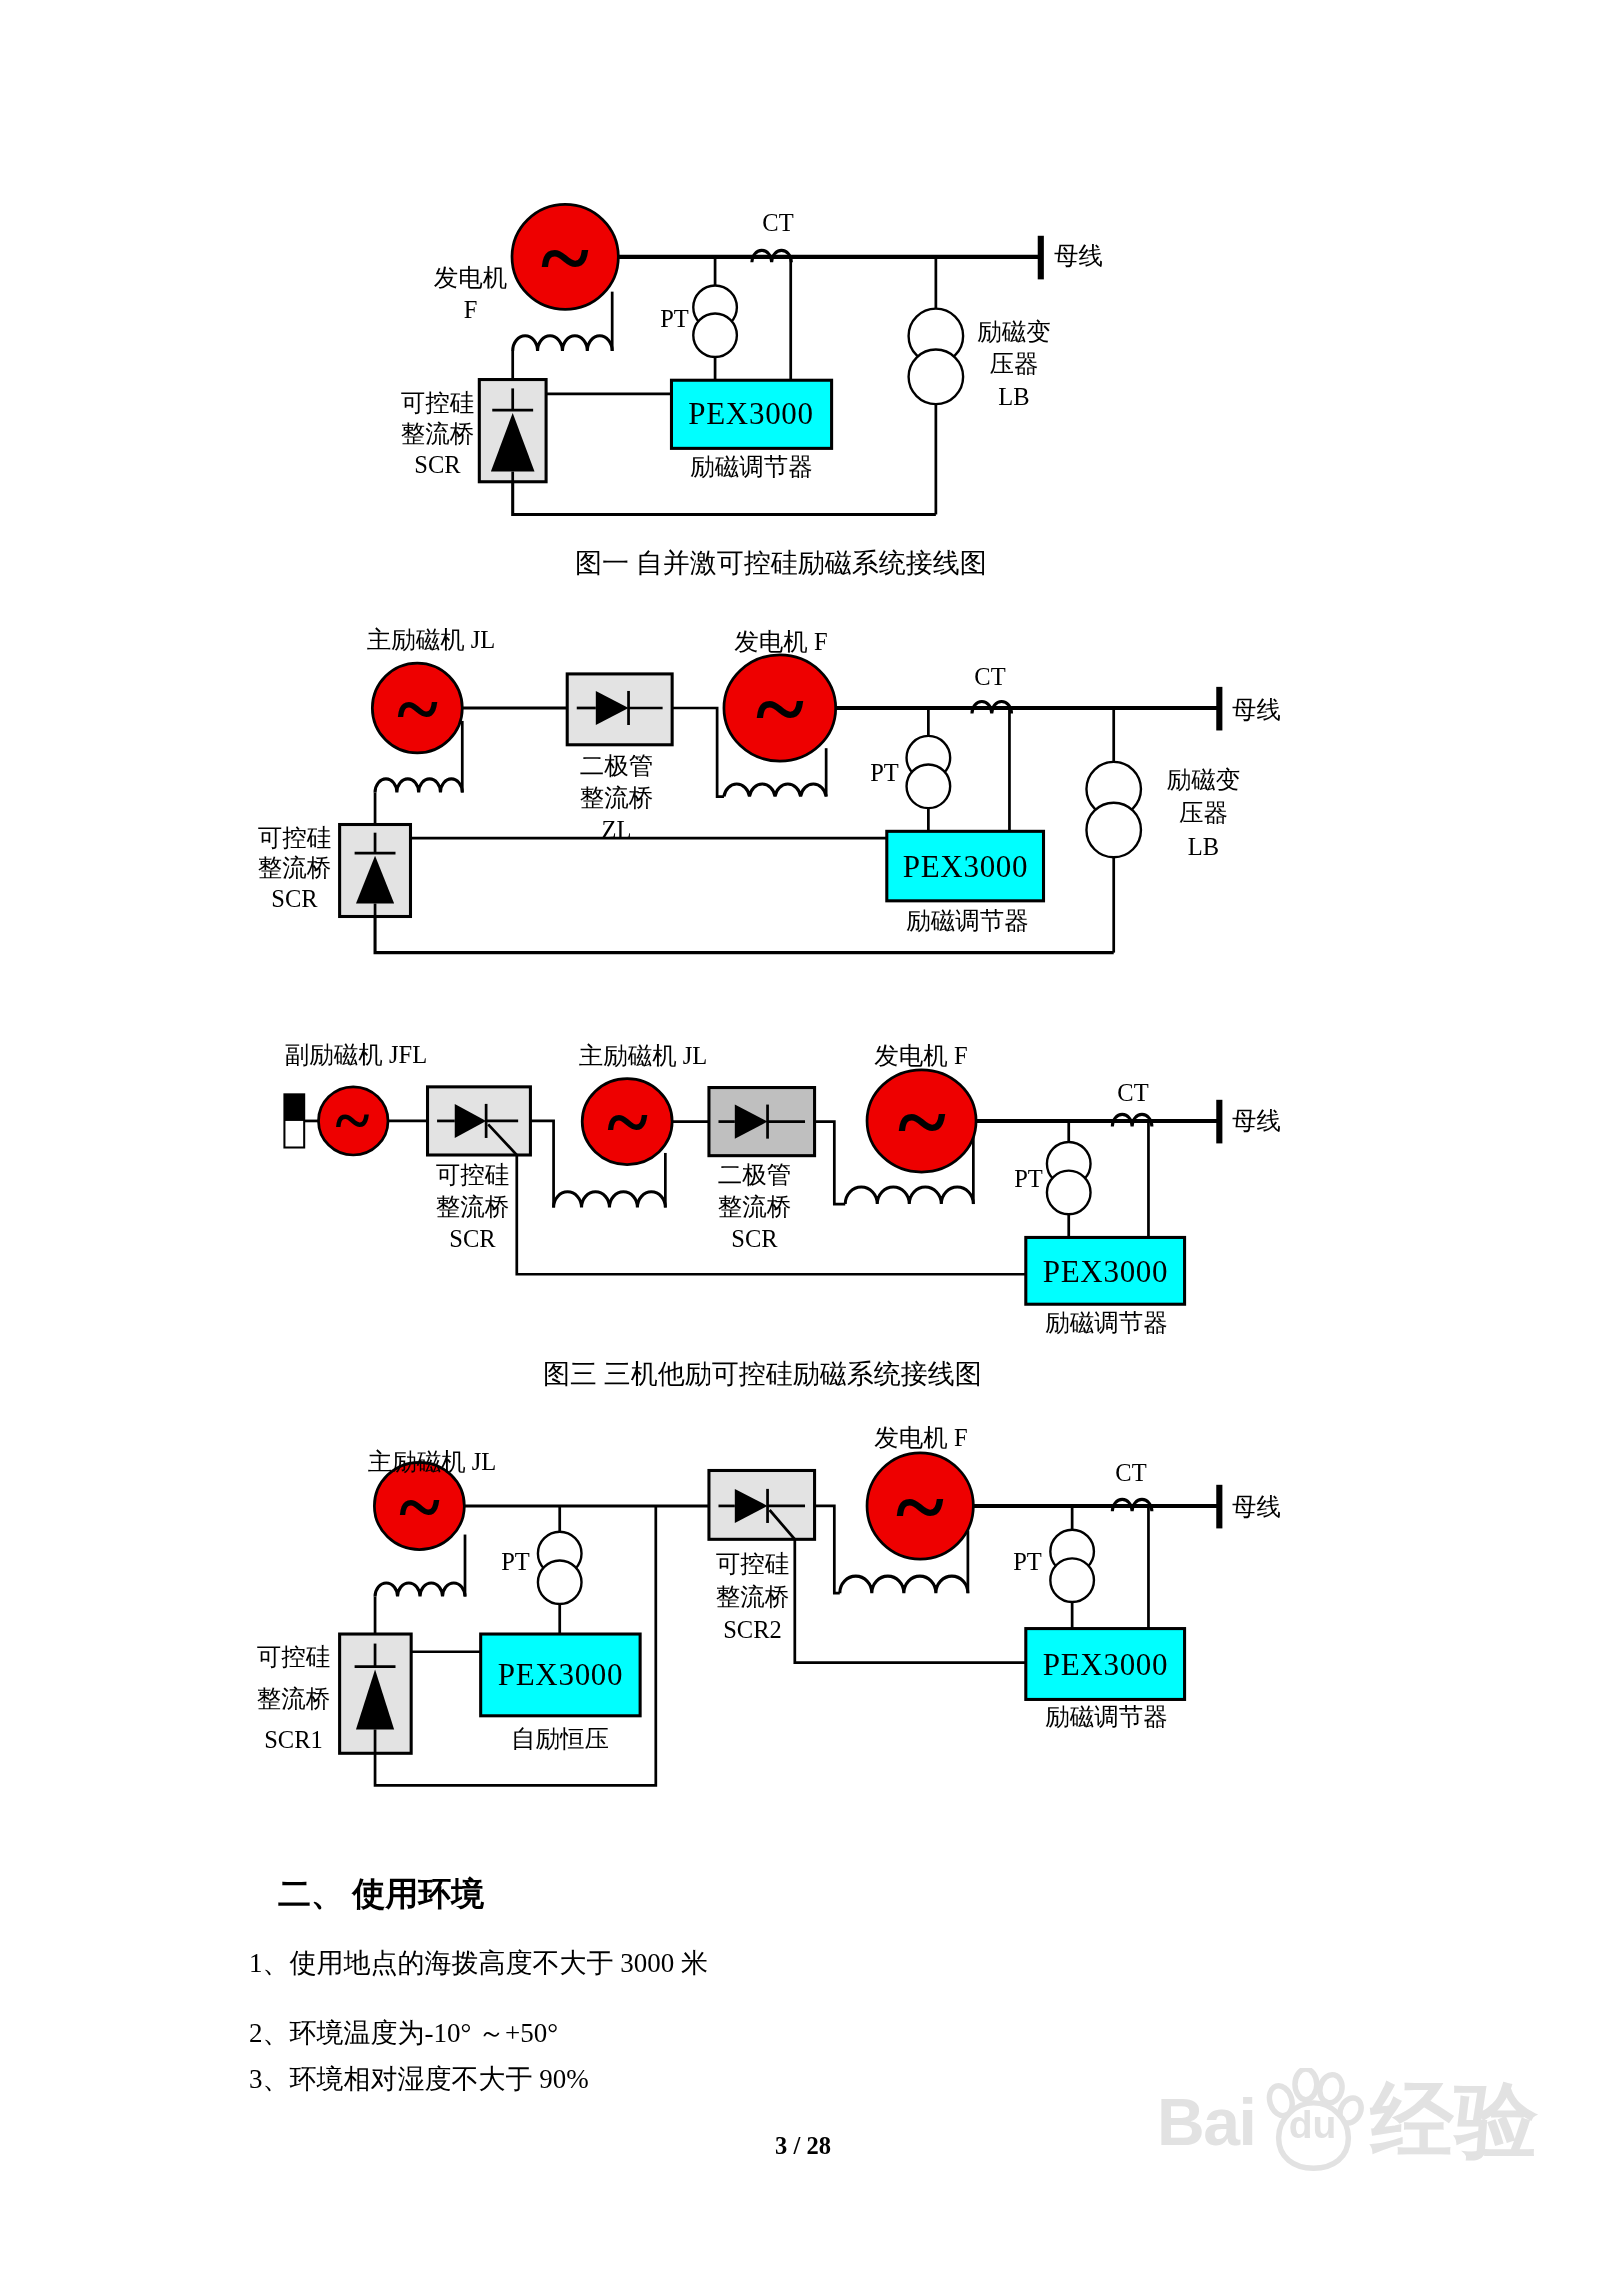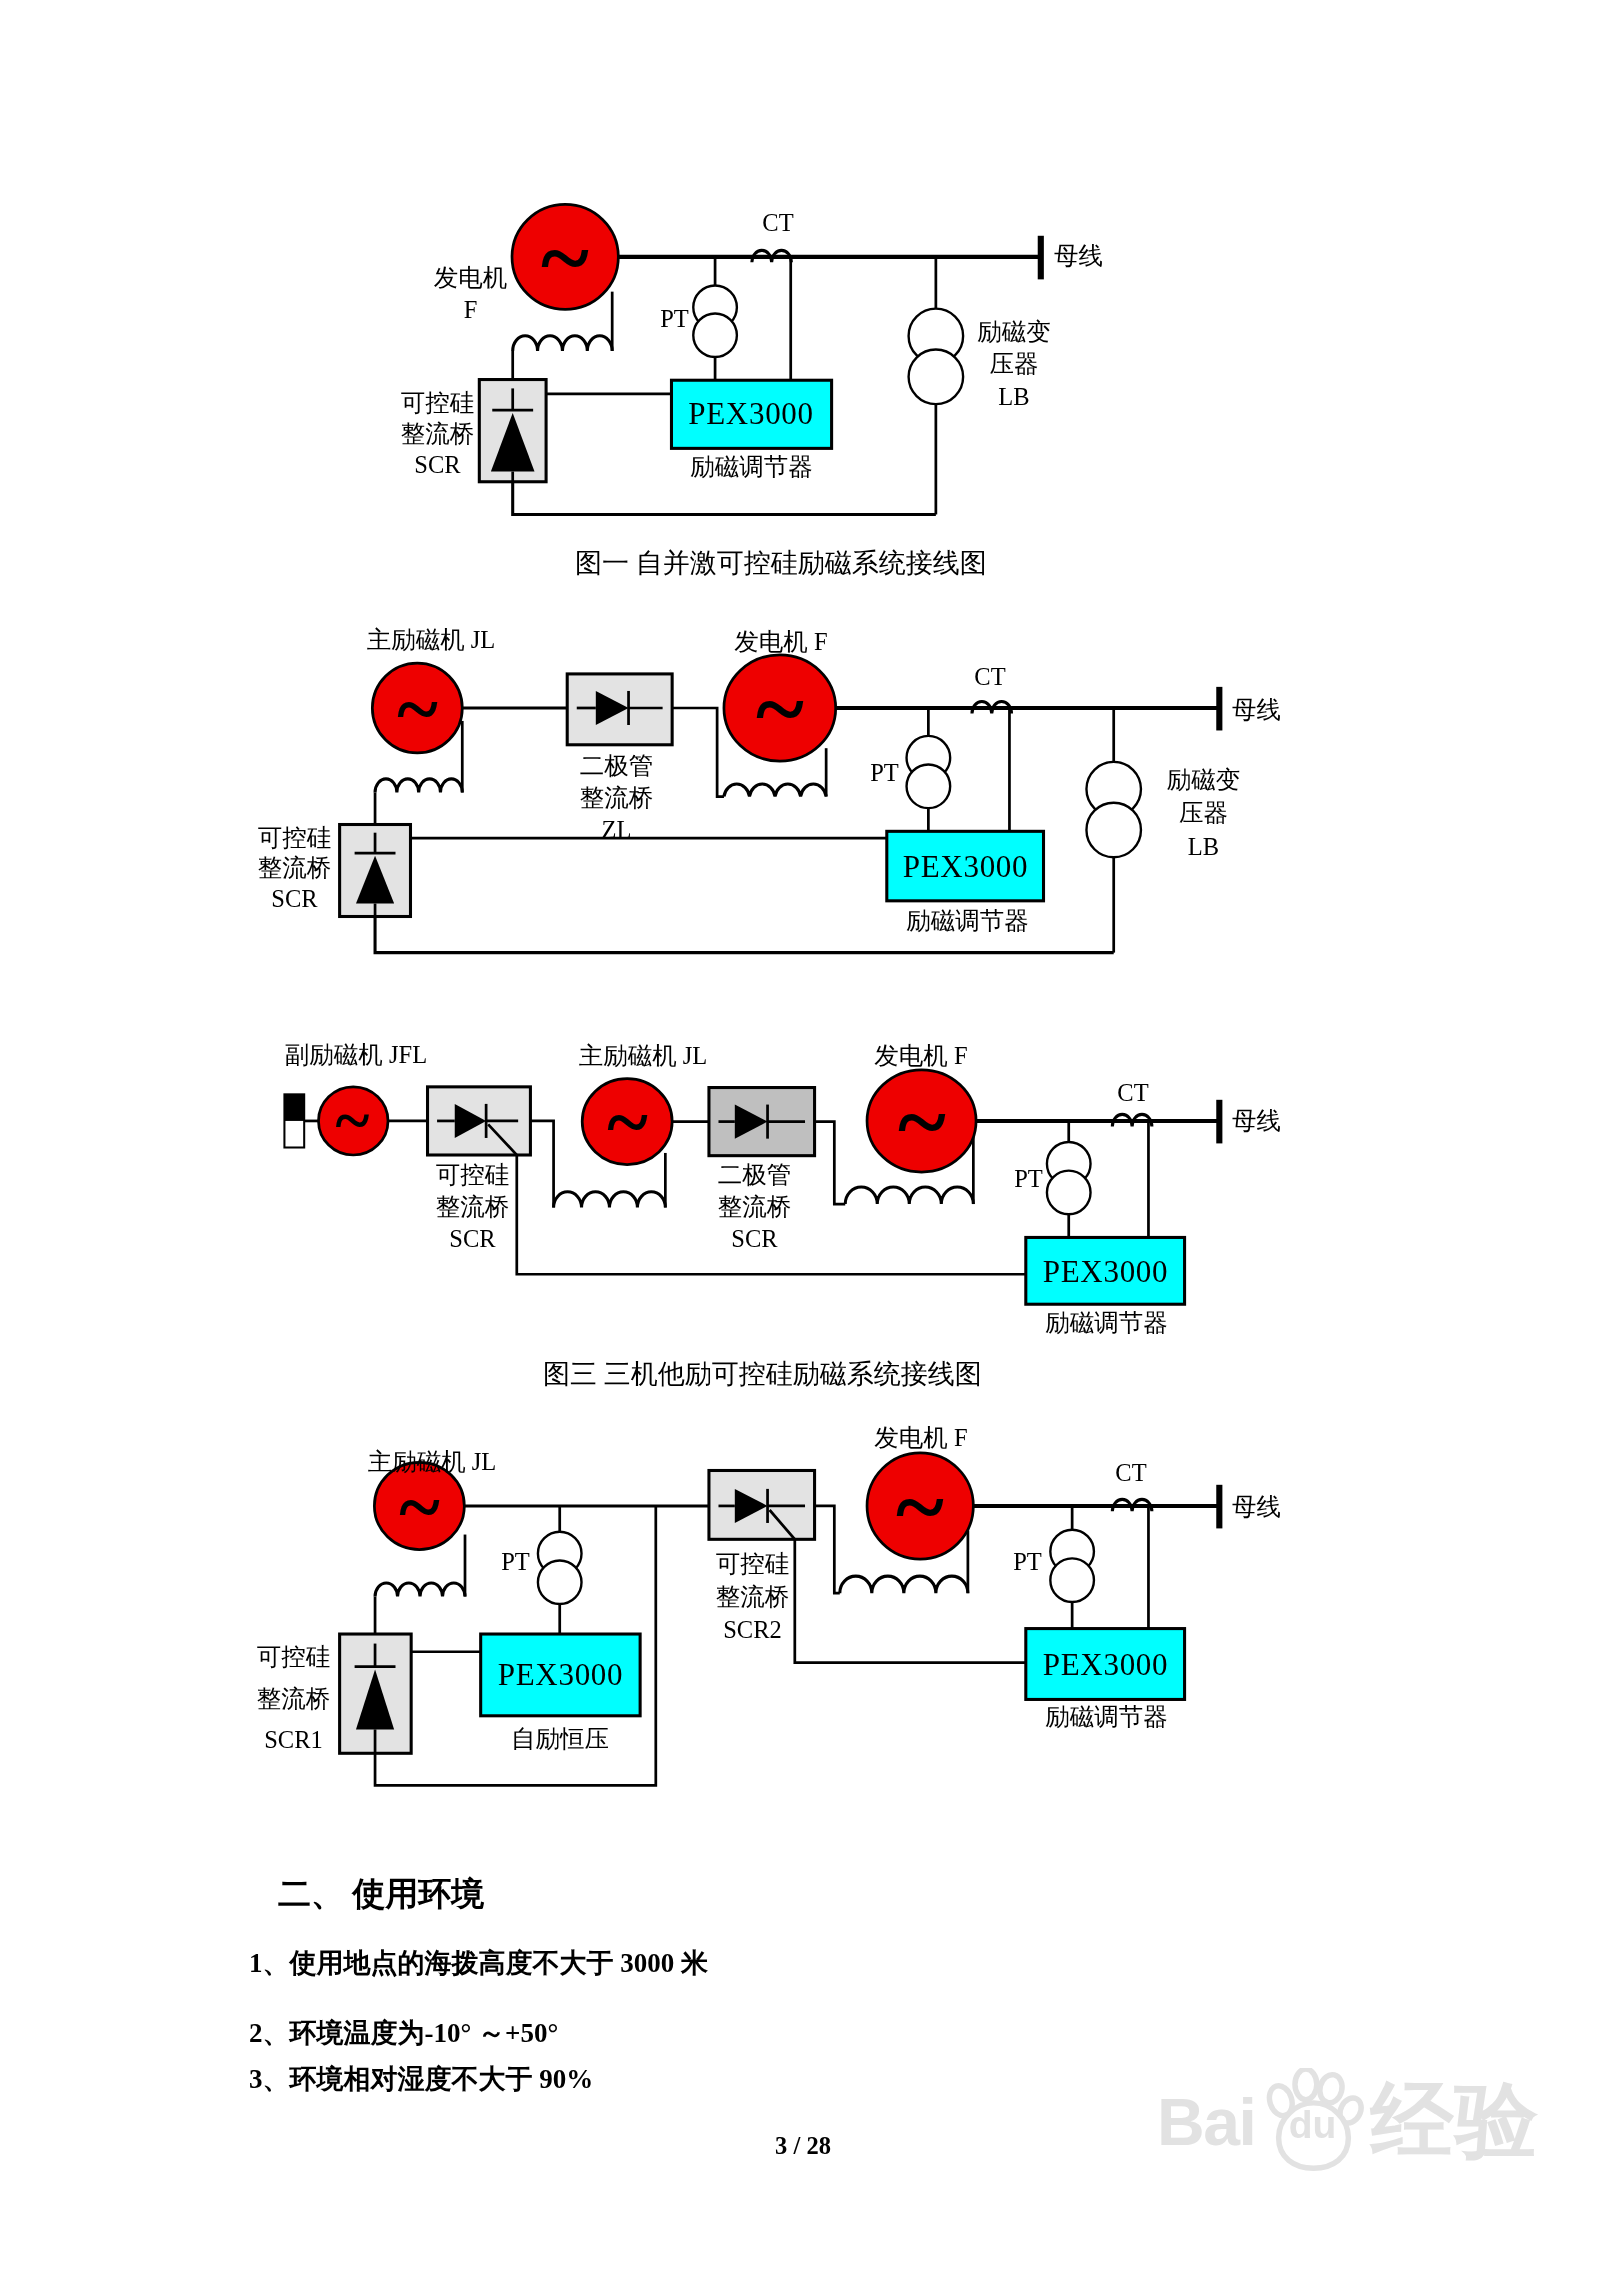--- a/index.html
+++ b/index.html
@@ -18,21 +18,21 @@
   .pex{fill:var(--c-cyan,#0ff);stroke:#000;stroke-width:4.5;}
   .blk{fill:#000;stroke:none;}
   .mag{fill:#fff;stroke:#000;stroke-width:3;}
   
   .lbl{position:absolute;font-size:24.5px;line-height:1.3;text-align:center;white-space:pre-line;}
   .left{text-align:left;}
   .cap{position:absolute;font-size:27px;white-space:nowrap;}
   .pext{position:absolute;display:flex;align-items:center;justify-content:center;font-size:31px;letter-spacing:0.7px;}
   .ac{position:absolute;display:flex;align-items:center;justify-content:center;font-weight:bold;}
   .heading{position:absolute;font-size:33px;font-weight:bold;white-space:nowrap;}
-  .item{position:absolute;font-size:27px;white-space:nowrap;font-weight:bold;}
+  .item{position:absolute;font-size:27px;white-space:nowrap;}
   .pagenum{position:absolute;font-size:24.5px;font-weight:bold;text-align:center;}
   
   .wm{position:absolute;left:1157px;top:2071px;width:409px;color:var(--c-watermark,#e2e2e2);
       font-family:"Liberation Sans","DejaVu Sans",sans-serif;}
   .wm-row1{display:flex;align-items:center;height:102px;font-weight:bold;}
   .wm-bai{font-size:66px;letter-spacing:-1.4px;}
   .wm-paw{position:relative;width:115px;height:109px;flex:0 0 auto;}
   .wm-du{position:absolute;left:23px;top:35px;width:68px;text-align:center;font-size:39px;font-weight:bold;}
   .wm-cn{font-size:83px;letter-spacing:1.4px;}
   .wm-url{margin-top:6.8px;font-size:41px;font-weight:bold;letter-spacing:1.4px;}

